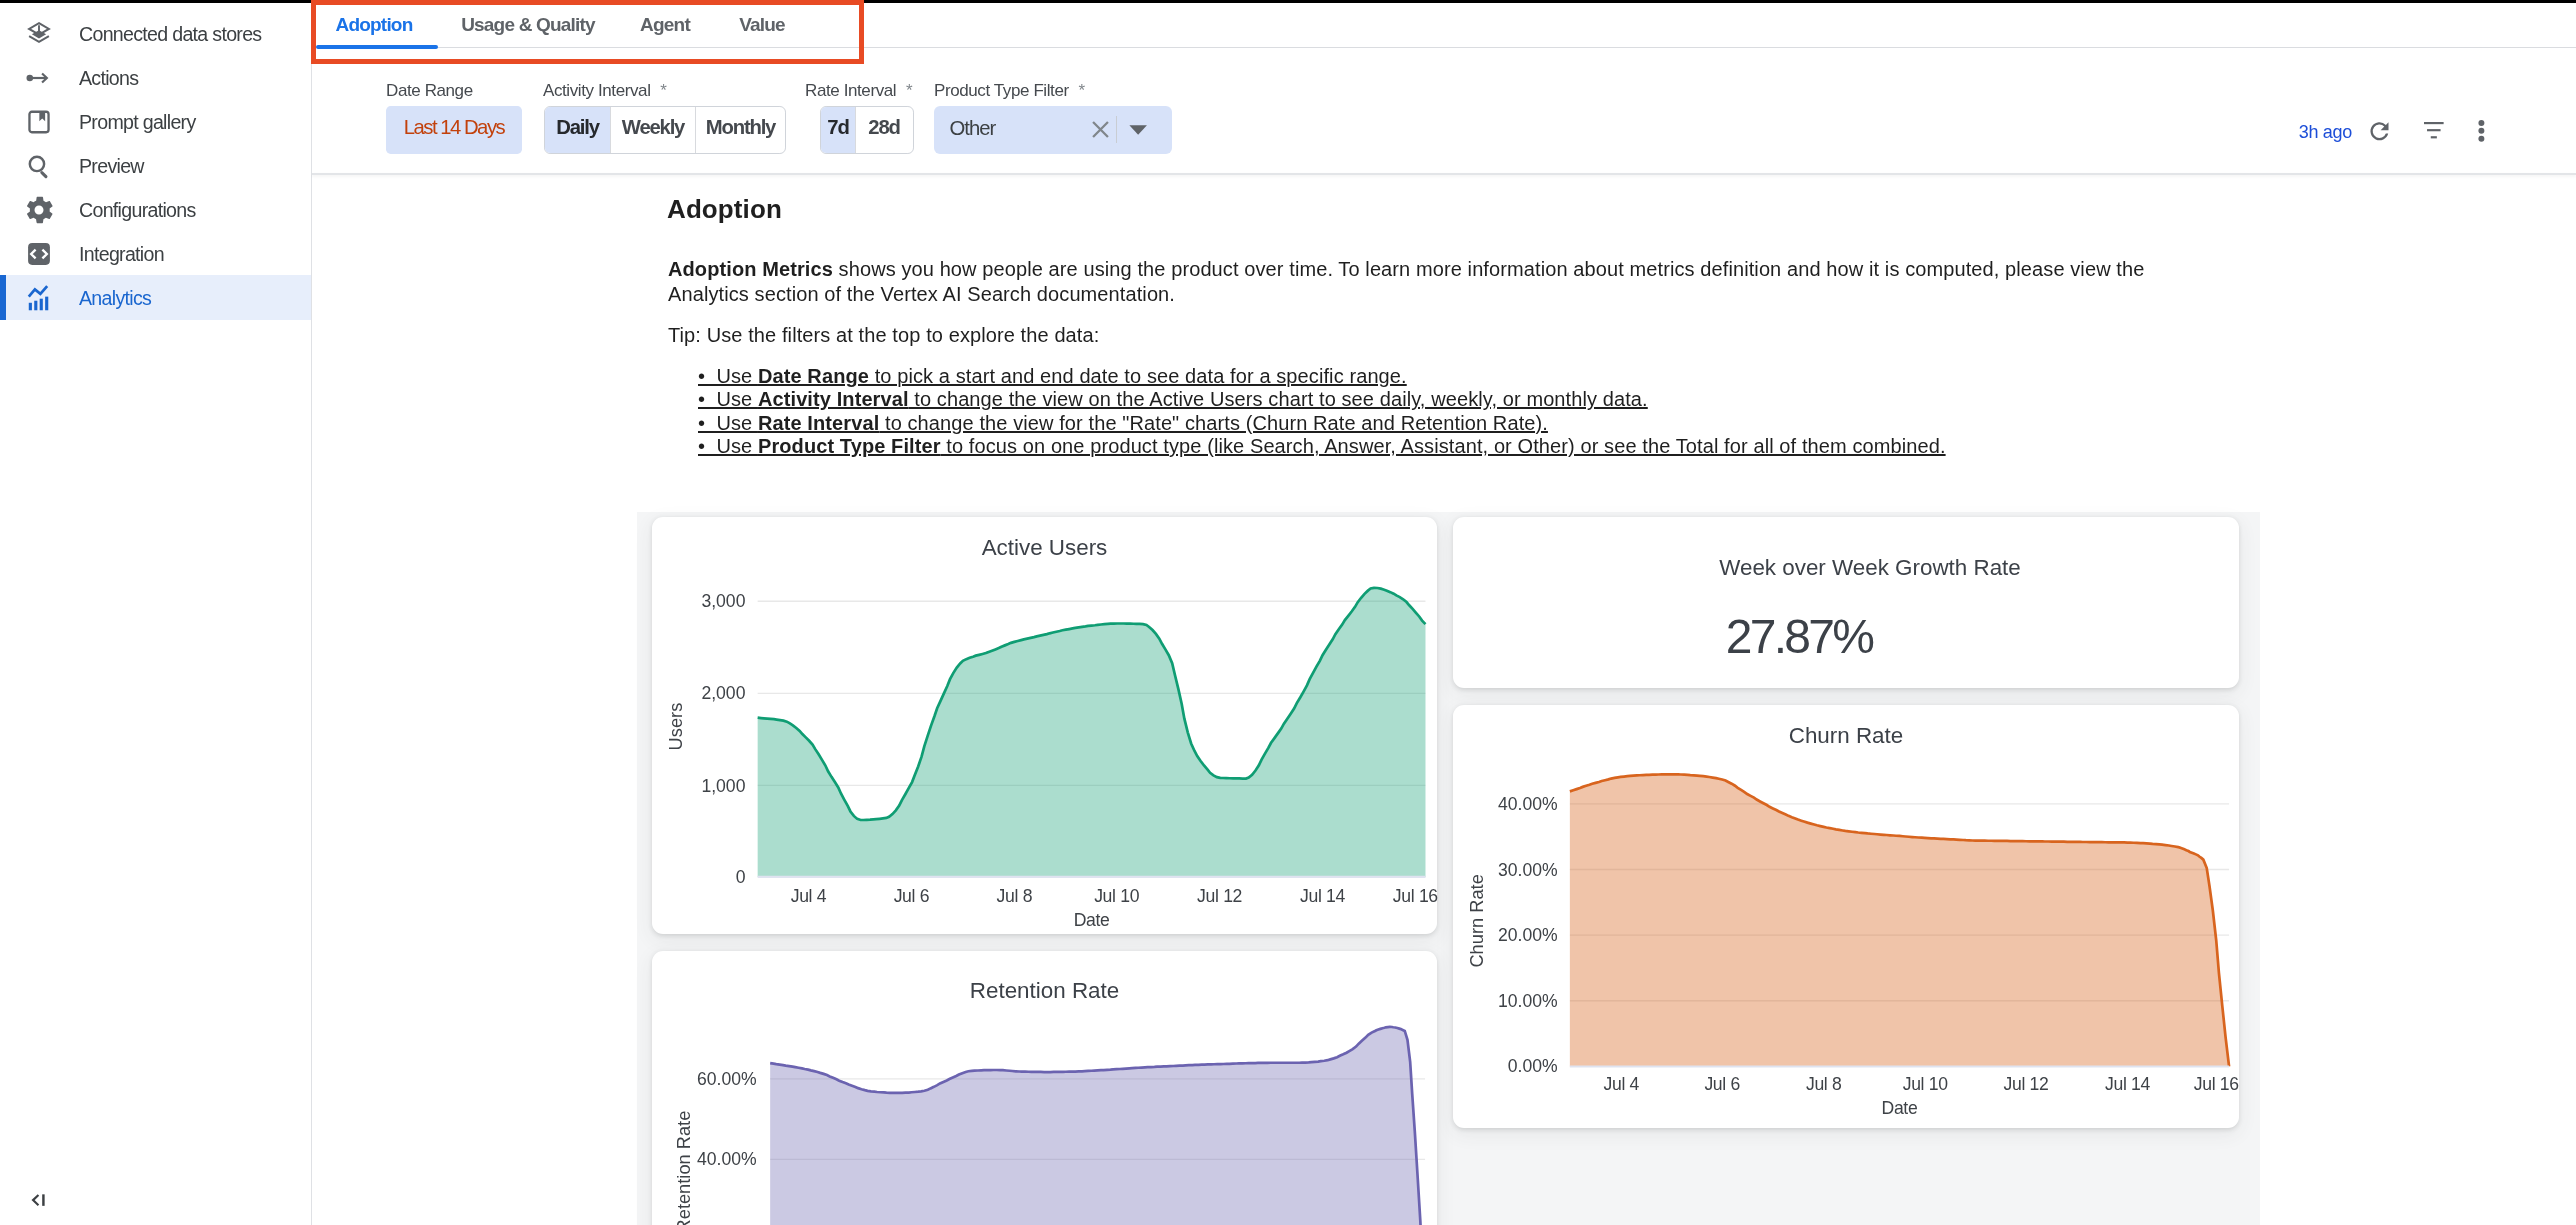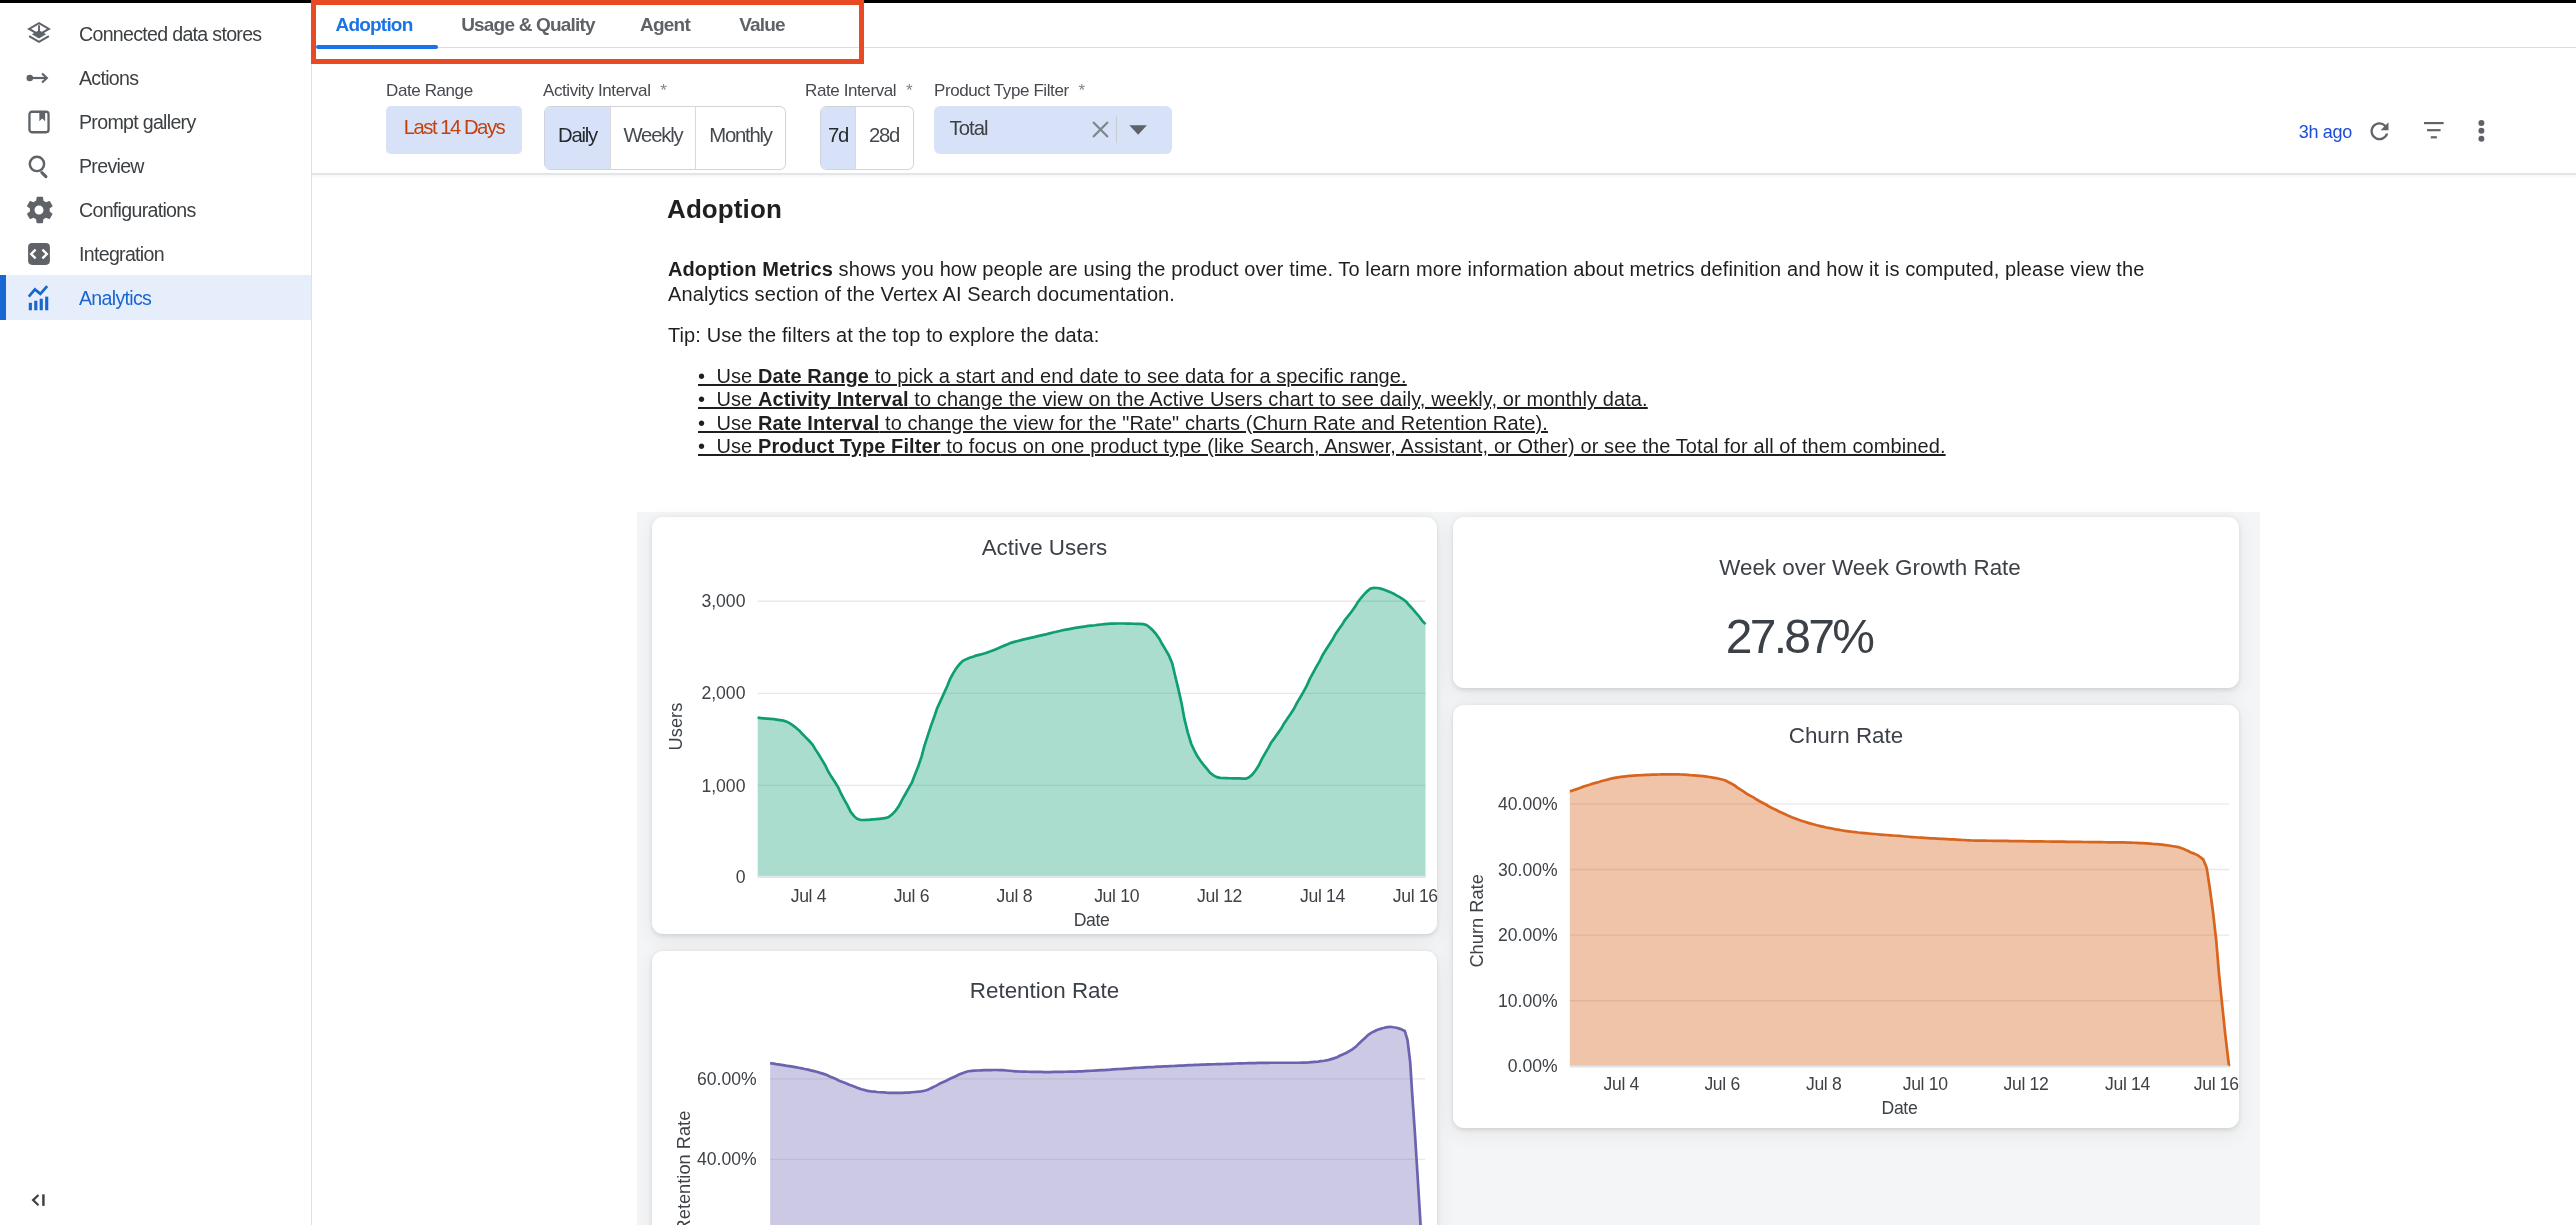--- a/index.html
+++ b/index.html
@@ -13,21 +13,21 @@
 #navbar { left:0; top:275px; width:6.1px; height:45px; background:#1967d2; }
 
 #tabline { left:312px; top:47px; width:2264px; height:1.4px; background:#dadce0; }
 .tab { position:absolute; top:14.2px; font-size:19px; font-weight:bold; color:#5f6368; letter-spacing:-0.8px; transform:translateX(-50%); white-space:nowrap; }
 #tabsel { left:316px; top:45px; width:122px; height:4.1px; background:#1a73e8; border-radius:2px; }
 #redrect { left:311px; top:0px; width:553px; height:64px; border:5.4px solid #e84b24; }
 
 .flabel { position:absolute; top:81px; font-size:17px; color:#45494e; letter-spacing:-0.4px; }
 .flabel .ast { color:#80868b; margin-left:5.4px; }
 .chip { position:absolute; top:106px; height:48px; background:#d7e2f9; border-radius:4.7px; display:flex; align-items:center; justify-content:center; font-size:20.3px; color:#c2410c; letter-spacing:-1.5px; padding-bottom:4.7px; }
-.seg { position:absolute; top:106px; height:64px; border:1.4px solid #d0d4da; border-radius:6.1px; background:#fff; display:flex; overflow:hidden; }
+.seg { position:absolute; top:106px; height:48px; border:1.4px solid #d0d4da; border-radius:6.1px; background:#fff; display:flex; overflow:hidden;font-weight:bold; }
 .seg > div { display:flex; align-items:center; justify-content:center; font-size:20.3px; color:#45494e; letter-spacing:-1.2px; border-right:1.4px solid #d8dade; padding-bottom:4.7px; }
 .seg > div:last-child { border-right:none; }
 .seg .on { background:#d7e2f9; color:#26292d; }
 #drop { left:934px; top:106px; width:238px; height:48px; background:#d7e2f9; border-radius:6.1px; position:absolute; }
 #filterdiv { left:312px; top:173px; width:2264px; height:2px; background:#e3e5e8; box-shadow:0 1.4px 2.7px rgba(0,0,0,0.06); }
 .rgroup { color:#1d4ed8; }
 
 #h1 { left:667px; top:194px; font-size:26px; font-weight:bold; color:#1f1f1f; letter-spacing:0.1px; }
 .body { font-size:20px; color:#1f1f1f; letter-spacing:0.1px; }
 
@@ -125,21 +125,21 @@
   <div class="on" style="width:66px;">Daily</div>
   <div style="width:85px;">Weekly</div>
   <div style="width:89px;">Monthly</div>
 </div>
 <div class="seg" style="left:820px; width:94px;">
   <div class="on" style="width:35px;">7d</div>
   <div style="width:56px;">28d</div>
 </div>
 
 <div id="drop">
-  <div style="position:absolute; left:15.6px; top:50%; transform:translateY(-50%); margin-top:-2px; font-size:20.3px; color:#3c4043; letter-spacing:-1px;">Total</div>
+  <div style="position:absolute; left:15.6px; top:50%; transform:translateY(-50%); margin-top:-2px; font-size:20.3px; color:#3c4043; letter-spacing:-1px;">Other</div>
   <svg style="position:absolute; left:155px; top:11.5px;" width="23" height="23" viewBox="0 0 34 34">
     <path d="M6 6 L28 28 M28 6 L6 28" stroke="#80868b" stroke-width="3.4"></path>
   </svg>
   <div style="position:absolute; left:182px; top:10.2px; width:1.4px; height:26.4px; background:#c9cdd3;"></div>
   <svg style="position:absolute; left:194px; top:17.6px;" width="20.3" height="12.2" viewBox="0 0 30 18">
     <path d="M2 2 L15 16 L28 2 Z" fill="#5f6368"></path>
   </svg>
 </div>
 
 <div class="abs rgroup" style="right:224px; top:122px; font-size:18px; letter-spacing:-0.3px;">3h ago</div>

